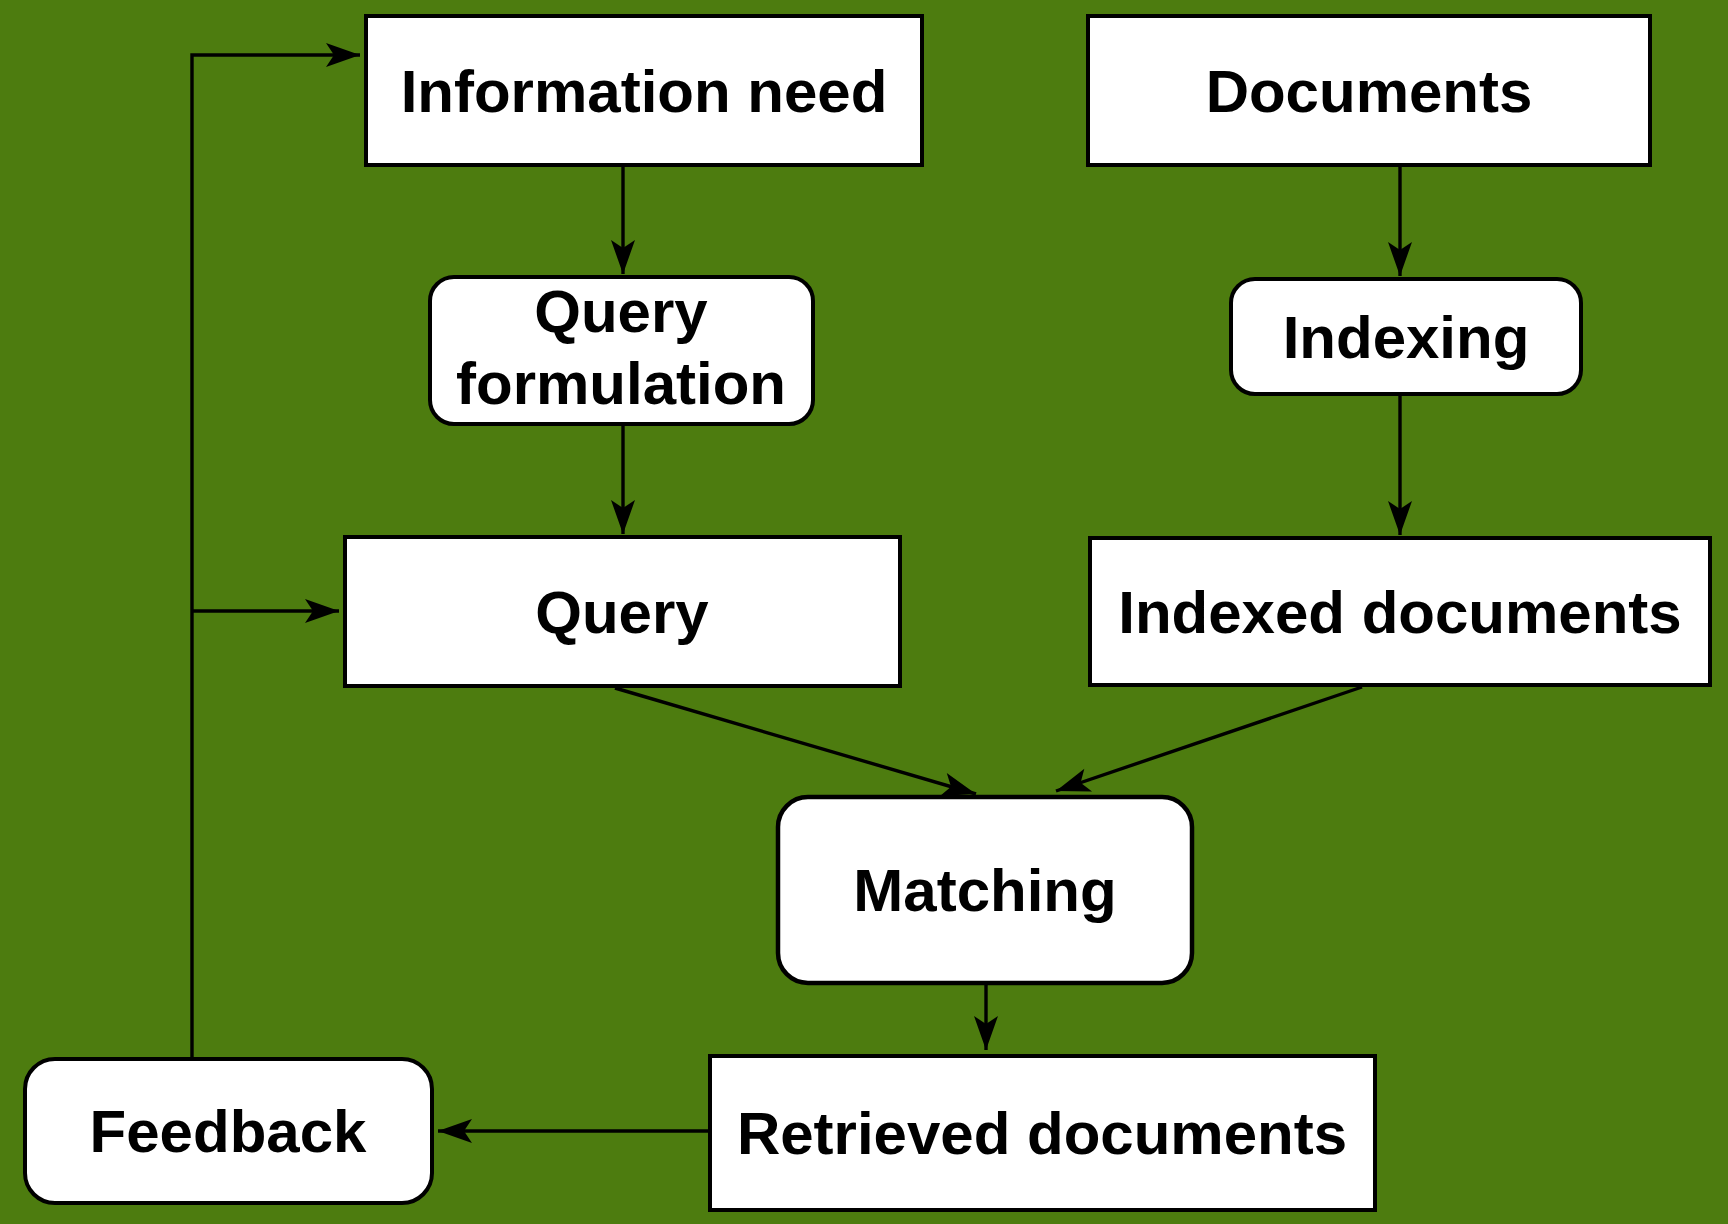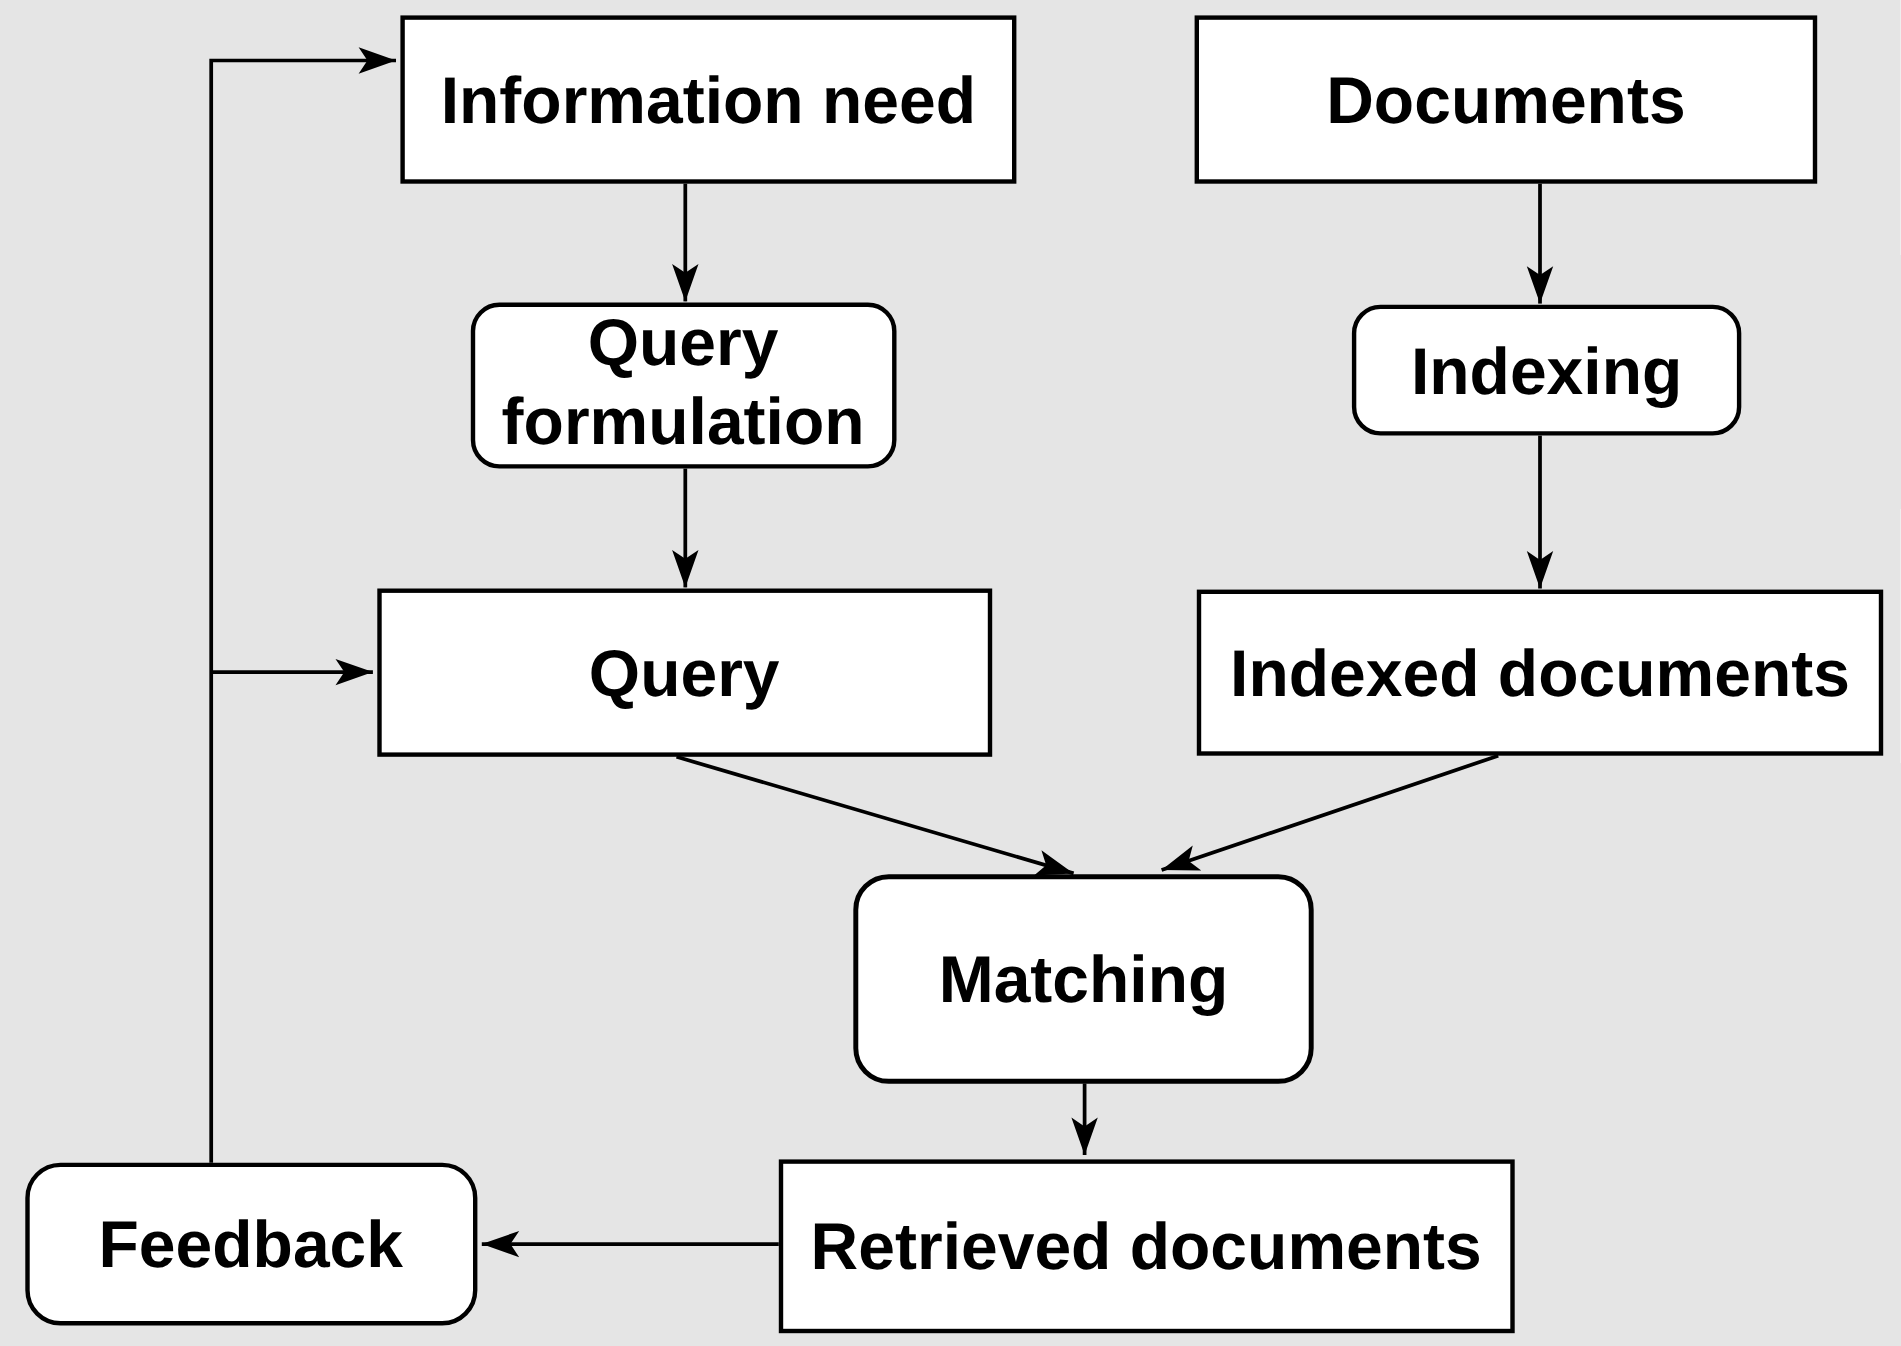--- a/index.html
+++ b/index.html
@@ -3,21 +3,21 @@
 <meta charset="utf-8">
 <style>
   html, body {
     margin: 0;
     padding: 0;
     background: #ffffff;
   }
   .diagram-wrap {
     width: 1728px;
     height: 1224px;
-    background: #e5e5e5;
+    background: #4d7c0f;
     position: relative;
     overflow: hidden;
   }
   svg {
     display: block;
     width: 1728px;
     height: 1224px;
   }
   .node-box {
     fill: #ffffff;

